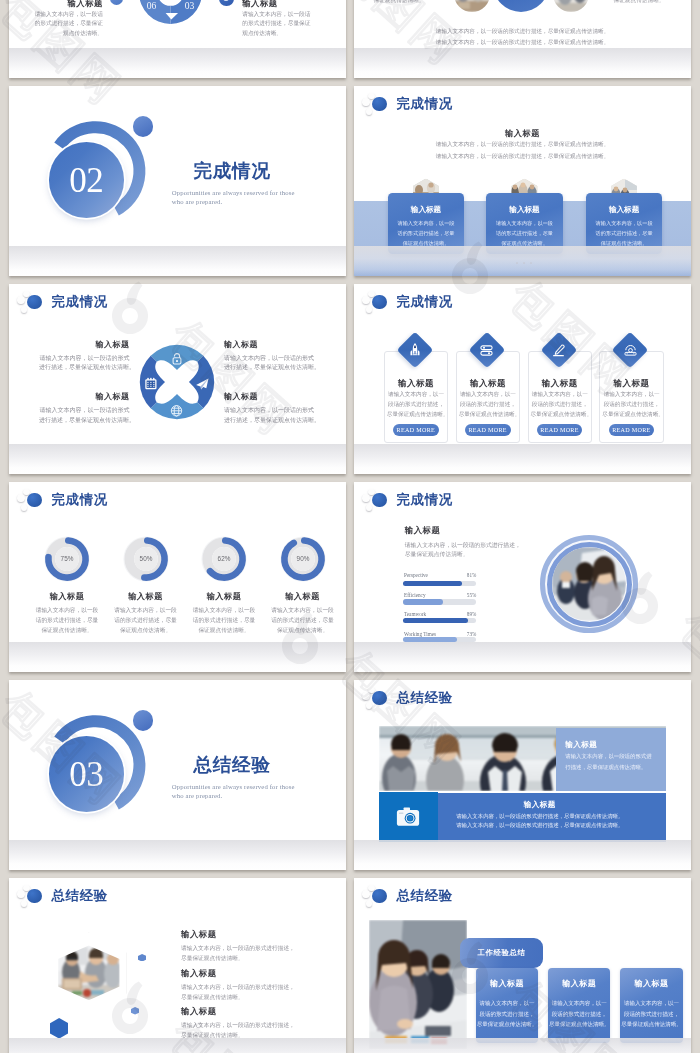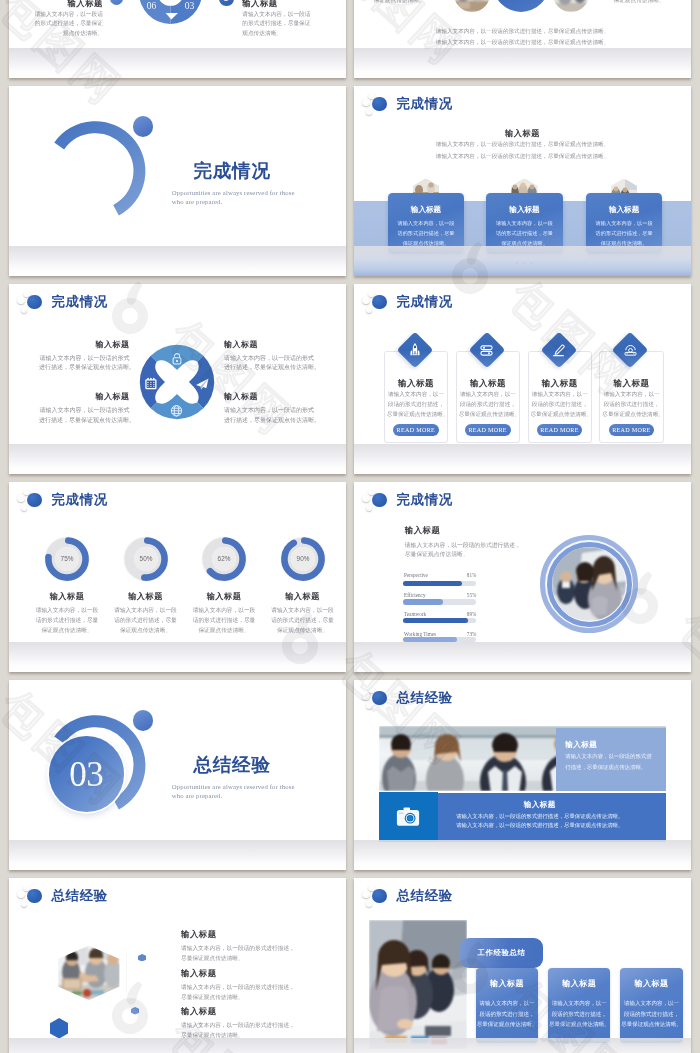--- a/index.html
+++ b/index.html
@@ -209,20 +209,24 @@
     <svg class="sd-arc" width="337" height="190" viewBox="0 0 337 190">
       <defs>
         <linearGradient id="arcg1" x1="0.1" y1="0" x2="0.95" y2="1">
           <stop offset="0" stop-color="#4a77c2"></stop>
               <stop offset="0.5" stop-color="#5d87ca"></stop>
           <stop offset="1" stop-color="#7b9dd5"></stop>
         </linearGradient>
       </defs>
       <path d="M 50.18 59.96 A 44.1 44.1 0 1 1 107.0 124.19" fill="none" stroke="url(#arcg1)" stroke-width="12" stroke-linecap="butt"></path>
     </svg>
+    <div class="sd-circle" style="left:39.6px;top:56.4px;width:75.4px;height:75.4px;
+         box-shadow:0 0 0 1.8px #fff, 0 3px 7px rgba(90,110,160,.28);">
+      <span class="sd-num" style="font-size:35px;line-height:1;letter-spacing:-0.5px;">02</span>
+    </div>
     <div class="sd-dot" style="left:123.6px;top:30px;width:20.5px;height:20.5px;"></div>
     <div class="sd-title" style="left:184.5px;top:75.5px;font-size:18.5px;letter-spacing:0.8px;line-height:1;">完成情况</div>
     <div class="sd-sub" style="left:162.8px;top:103.7px;font-size:6.7px;letter-spacing:.15px;line-height:1;">Opportunities are always reserved for those</div>
     <div class="sd-sub" style="left:162.8px;top:113.3px;font-size:6.7px;letter-spacing:.15px;line-height:1;">who are prepared.</div>
   </div>
 </div>
 <div class="slide" style="left:354px;top:86px;">
   <div class="sl-inner">
     <div class="band" style="top:114.6px;height:75.4px;"></div>
     <div class="hdr">

